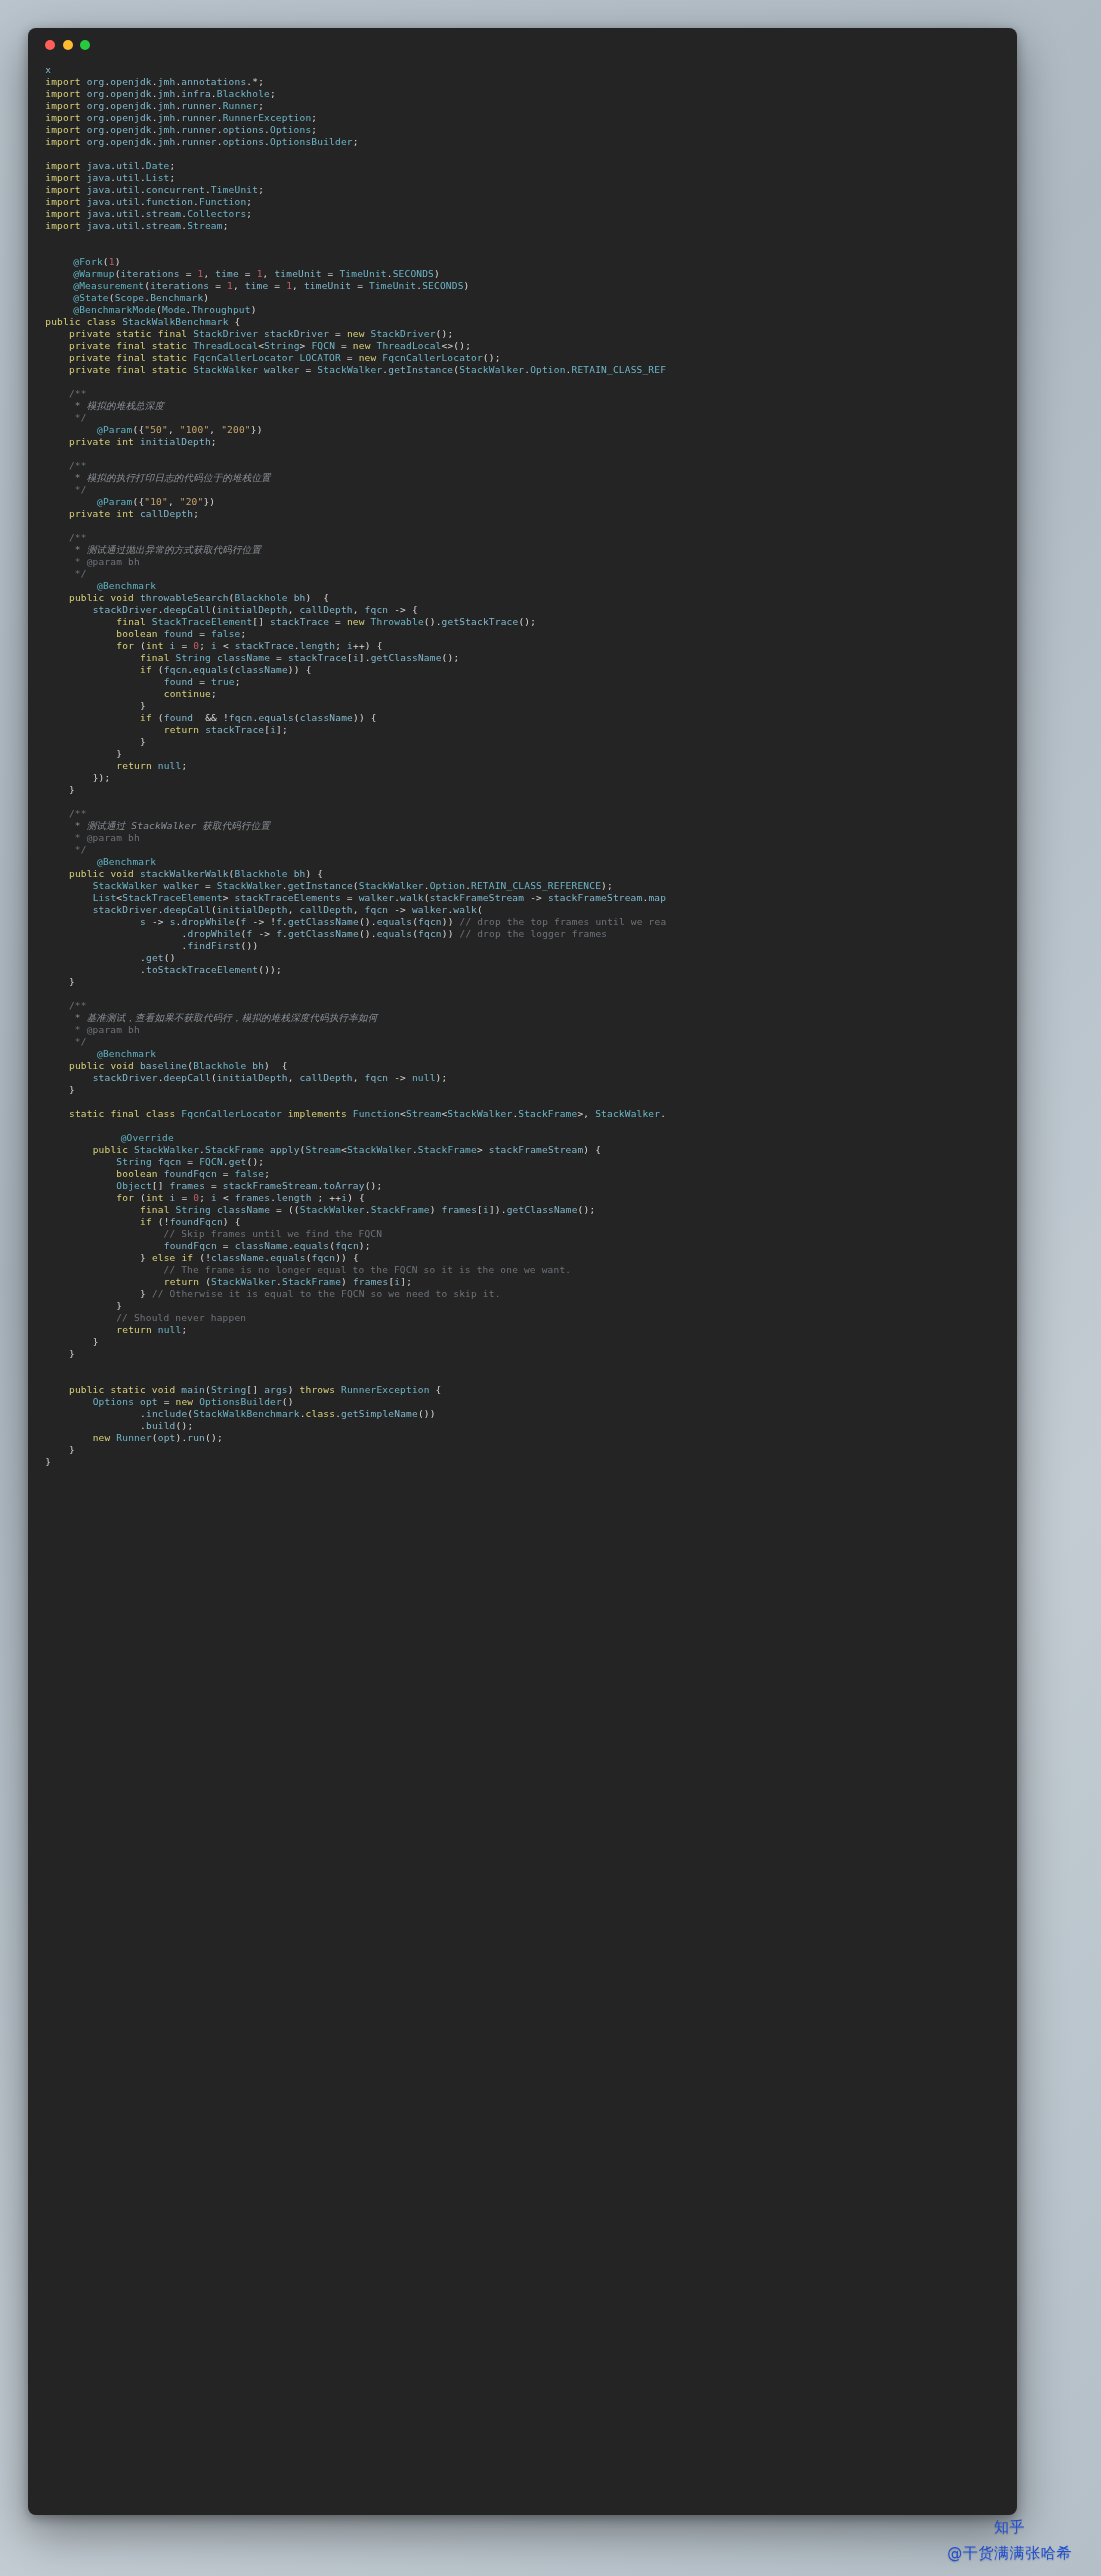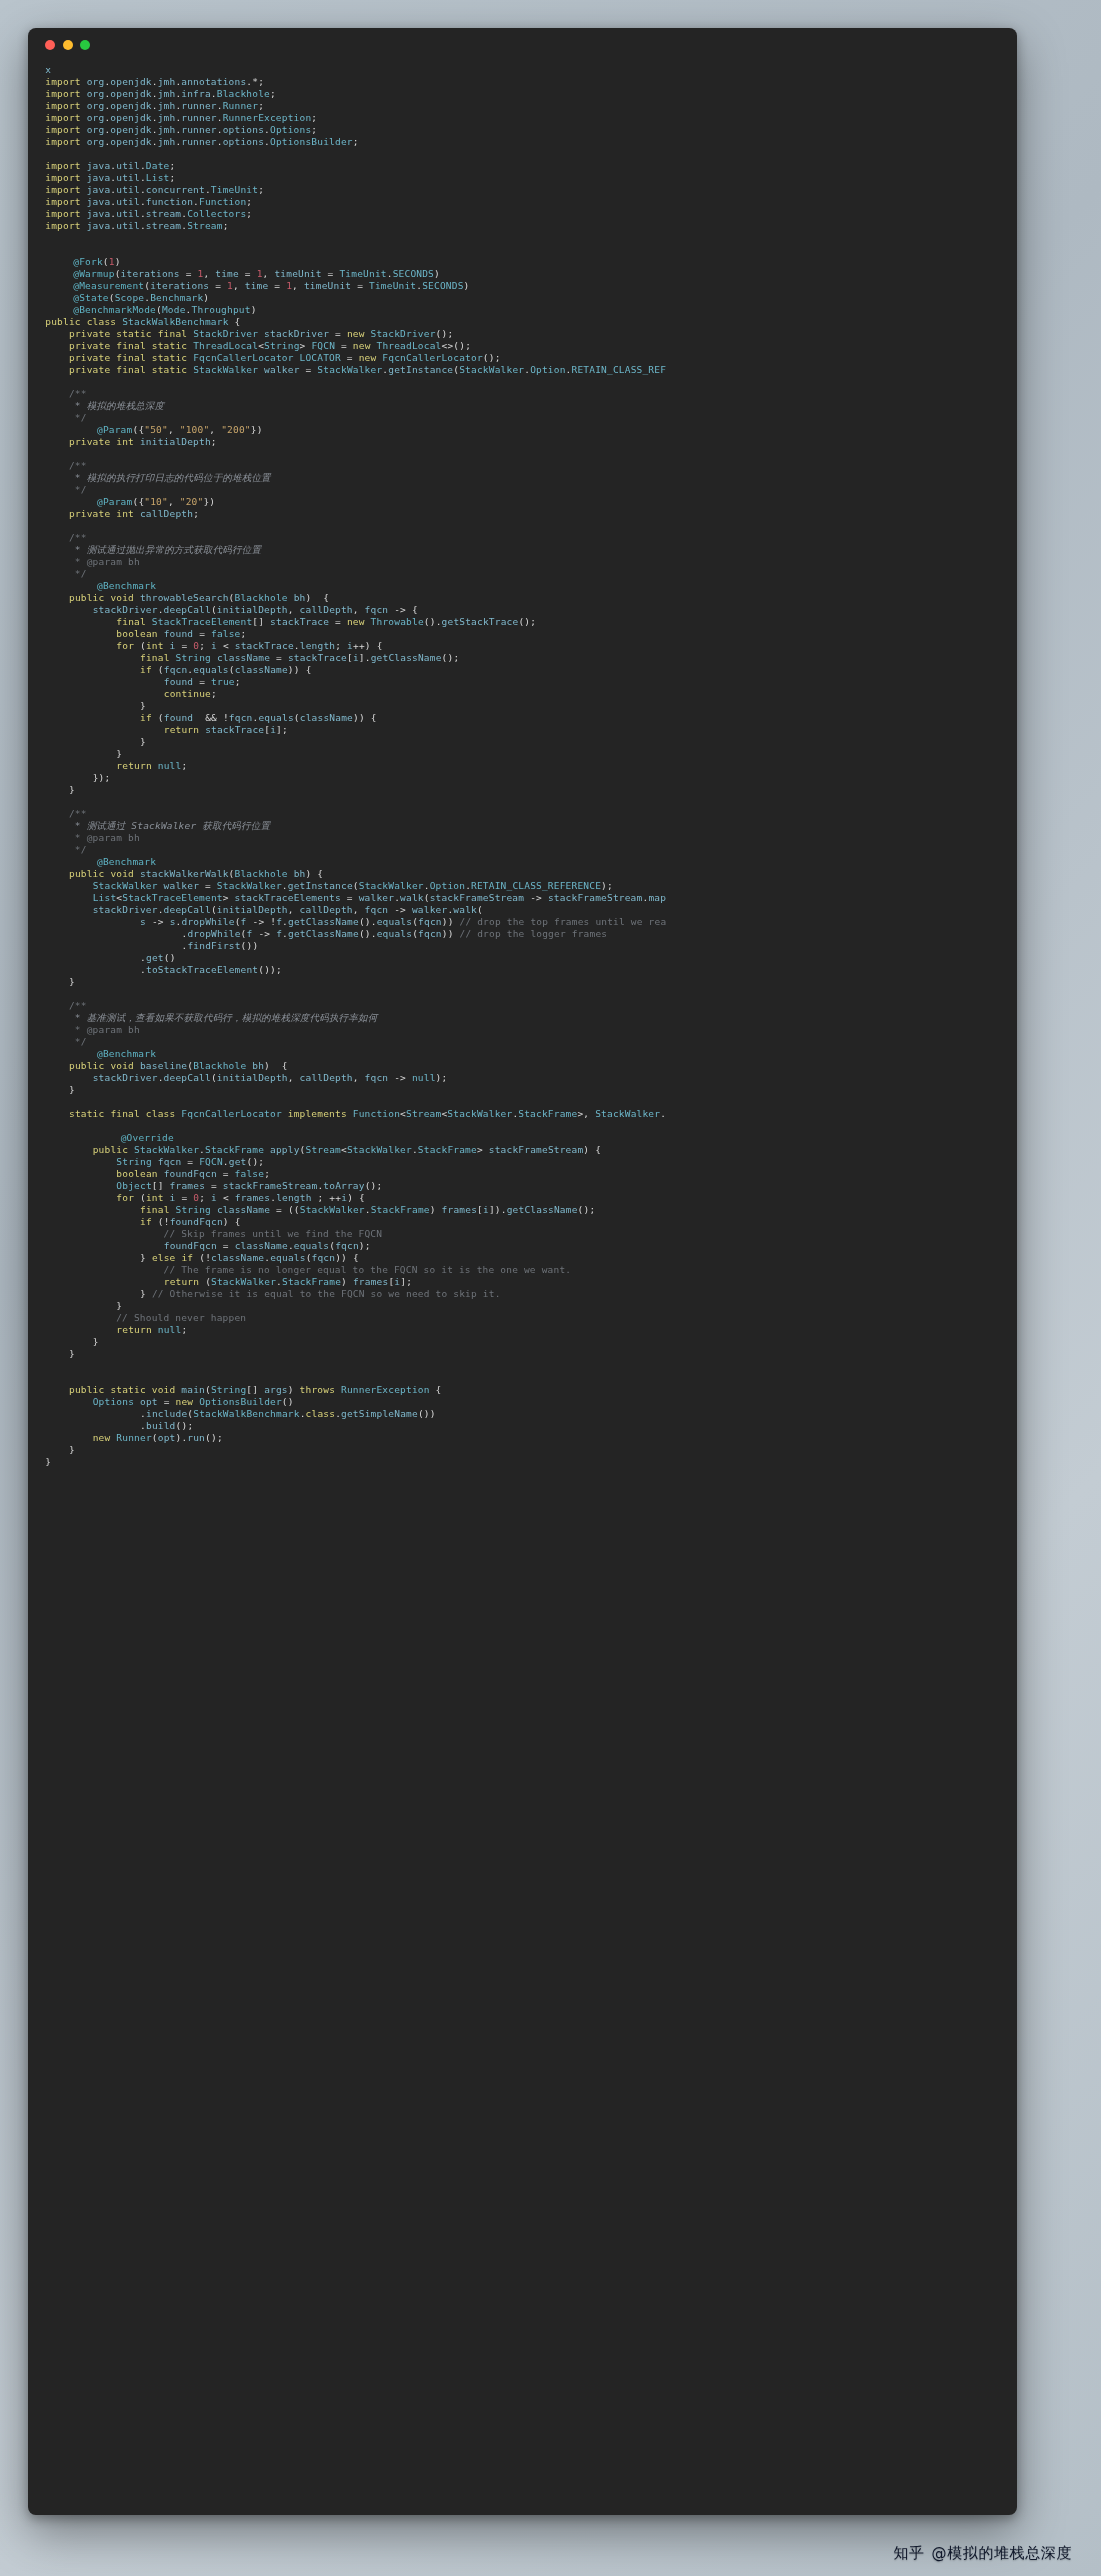--- a/index.html
+++ b/index.html
@@ -34,35 +34,35 @@
   .an{color:#5fb3c4;margin-left:28px;}      
   .st{color:#c9a66b;}      
   .nu{color:#c75b6a;}      
   .cm{color:#6e7379;}      
   .cmc{color:#8b9199;font-style:italic;}     
   .op{color:#d8d8d8;}
   .me{color:#7fb8cc;}
   #watermark{
     position:absolute;right:30px;bottom:12.6px;
     font-family:"DejaVu Sans","Liberation Sans",sans-serif;
-    font-size:15px;color:#0f172a;letter-spacing:.04em;
+    font-size:15px;color:#1d4ed8;letter-spacing:.04em;
     text-shadow:0 0.8px 1.6px rgba(0,0,0,.22);
-    display:flex;align-items:center;gap:7px;
+    display:flex;align-items:center;gap:7px;flex-direction:column;
   }
   #watermark .zh{font-size:15px;}
 </style>
 </head>
 <body>
 
 <div id="window">
   <div id="titlebar">
     <span class="dot red"></span>
     <span class="dot yellow"></span>
     <span class="dot green"></span>
   </div>
   <div id="code"><span class="ln"><span class="me">x</span></span><span class="ln"><span class="kw">import</span><span class="op"> </span><span class="me">org</span><span class="op">.</span><span class="me">openjdk</span><span class="op">.</span><span class="me">jmh</span><span class="op">.</span><span class="me">annotations</span><span class="op">.</span><span class="op">*</span><span class="op">;</span></span><span class="ln"><span class="kw">import</span><span class="op"> </span><span class="me">org</span><span class="op">.</span><span class="me">openjdk</span><span class="op">.</span><span class="me">jmh</span><span class="op">.</span><span class="me">infra</span><span class="op">.</span><span class="ty">Blackhole</span><span class="op">;</span></span><span class="ln"><span class="kw">import</span><span class="op"> </span><span class="me">org</span><span class="op">.</span><span class="me">openjdk</span><span class="op">.</span><span class="me">jmh</span><span class="op">.</span><span class="me">runner</span><span class="op">.</span><span class="ty">Runner</span><span class="op">;</span></span><span class="ln"><span class="kw">import</span><span class="op"> </span><span class="me">org</span><span class="op">.</span><span class="me">openjdk</span><span class="op">.</span><span class="me">jmh</span><span class="op">.</span><span class="me">runner</span><span class="op">.</span><span class="ty">RunnerException</span><span class="op">;</span></span><span class="ln"><span class="kw">import</span><span class="op"> </span><span class="me">org</span><span class="op">.</span><span class="me">openjdk</span><span class="op">.</span><span class="me">jmh</span><span class="op">.</span><span class="me">runner</span><span class="op">.</span><span class="me">options</span><span class="op">.</span><span class="ty">Options</span><span class="op">;</span></span><span class="ln"><span class="kw">import</span><span class="op"> </span><span class="me">org</span><span class="op">.</span><span class="me">openjdk</span><span class="op">.</span><span class="me">jmh</span><span class="op">.</span><span class="me">runner</span><span class="op">.</span><span class="me">options</span><span class="op">.</span><span class="ty">OptionsBuilder</span><span class="op">;</span></span><span class="ln">&nbsp;</span><span class="ln"><span class="kw">import</span><span class="op"> </span><span class="me">java</span><span class="op">.</span><span class="me">util</span><span class="op">.</span><span class="ty">Date</span><span class="op">;</span></span><span class="ln"><span class="kw">import</span><span class="op"> </span><span class="me">java</span><span class="op">.</span><span class="me">util</span><span class="op">.</span><span class="ty">List</span><span class="op">;</span></span><span class="ln"><span class="kw">import</span><span class="op"> </span><span class="me">java</span><span class="op">.</span><span class="me">util</span><span class="op">.</span><span class="me">concurrent</span><span class="op">.</span><span class="ty">TimeUnit</span><span class="op">;</span></span><span class="ln"><span class="kw">import</span><span class="op"> </span><span class="me">java</span><span class="op">.</span><span class="me">util</span><span class="op">.</span><span class="me">function</span><span class="op">.</span><span class="ty">Function</span><span class="op">;</span></span><span class="ln"><span class="kw">import</span><span class="op"> </span><span class="me">java</span><span class="op">.</span><span class="me">util</span><span class="op">.</span><span class="me">stream</span><span class="op">.</span><span class="ty">Collectors</span><span class="op">;</span></span><span class="ln"><span class="kw">import</span><span class="op"> </span><span class="me">java</span><span class="op">.</span><span class="me">util</span><span class="op">.</span><span class="me">stream</span><span class="op">.</span><span class="ty">Stream</span><span class="op">;</span></span><span class="ln">&nbsp;</span><span class="ln">&nbsp;</span><span class="ln"><span class="an">@Fork</span><span class="op">(</span><span class="nu">1</span><span class="op">)</span></span><span class="ln"><span class="an">@Warmup</span><span class="op">(</span><span class="me">iterations</span><span class="op"> </span><span class="op">=</span><span class="op"> </span><span class="nu">1</span><span class="op">,</span><span class="op"> </span><span class="me">time</span><span class="op"> </span><span class="op">=</span><span class="op"> </span><span class="nu">1</span><span class="op">,</span><span class="op"> </span><span class="me">timeUnit</span><span class="op"> </span><span class="op">=</span><span class="op"> </span><span class="ty">TimeUnit</span><span class="op">.</span><span class="ty">SECONDS</span><span class="op">)</span></span><span class="ln"><span class="an">@Measurement</span><span class="op">(</span><span class="me">iterations</span><span class="op"> </span><span class="op">=</span><span class="op"> </span><span class="nu">1</span><span class="op">,</span><span class="op"> </span><span class="me">time</span><span class="op"> </span><span class="op">=</span><span class="op"> </span><span class="nu">1</span><span class="op">,</span><span class="op"> </span><span class="me">timeUnit</span><span class="op"> </span><span class="op">=</span><span class="op"> </span><span class="ty">TimeUnit</span><span class="op">.</span><span class="ty">SECONDS</span><span class="op">)</span></span><span class="ln"><span class="an">@State</span><span class="op">(</span><span class="ty">Scope</span><span class="op">.</span><span class="ty">Benchmark</span><span class="op">)</span></span><span class="ln"><span class="an">@BenchmarkMode</span><span class="op">(</span><span class="ty">Mode</span><span class="op">.</span><span class="ty">Throughput</span><span class="op">)</span></span><span class="ln"><span class="kw">public</span><span class="op"> </span><span class="kw">class</span><span class="op"> </span><span class="ty">StackWalkBenchmark</span><span class="op"> </span><span class="op">{</span></span><span class="ln"><span class="op"> </span><span class="op"> </span><span class="op"> </span><span class="op"> </span><span class="kw">private</span><span class="op"> </span><span class="kw">static</span><span class="op"> </span><span class="kw">final</span><span class="op"> </span><span class="ty">StackDriver</span><span class="op"> </span><span class="me">stackDriver</span><span class="op"> </span><span class="op">=</span><span class="op"> </span><span class="kw">new</span><span class="op"> </span><span class="ty">StackDriver</span><span class="op">(</span><span class="op">)</span><span class="op">;</span></span><span class="ln"><span class="op"> </span><span class="op"> </span><span class="op"> </span><span class="op"> </span><span class="kw">private</span><span class="op"> </span><span class="kw">final</span><span class="op"> </span><span class="kw">static</span><span class="op"> </span><span class="ty">ThreadLocal</span><span class="op">&lt;</span><span class="ty">String</span><span class="op">&gt;</span><span class="op"> </span><span class="ty">FQCN</span><span class="op"> </span><span class="op">=</span><span class="op"> </span><span class="kw">new</span><span class="op"> </span><span class="ty">ThreadLocal</span><span class="op">&lt;</span><span class="op">&gt;</span><span class="op">(</span><span class="op">)</span><span class="op">;</span></span><span class="ln"><span class="op"> </span><span class="op"> </span><span class="op"> </span><span class="op"> </span><span class="kw">private</span><span class="op"> </span><span class="kw">final</span><span class="op"> </span><span class="kw">static</span><span class="op"> </span><span class="ty">FqcnCallerLocator</span><span class="op"> </span><span class="ty">LOCATOR</span><span class="op"> </span><span class="op">=</span><span class="op"> </span><span class="kw">new</span><span class="op"> </span><span class="ty">FqcnCallerLocator</span><span class="op">(</span><span class="op">)</span><span class="op">;</span></span><span class="ln"><span class="op"> </span><span class="op"> </span><span class="op"> </span><span class="op"> </span><span class="kw">private</span><span class="op"> </span><span class="kw">final</span><span class="op"> </span><span class="kw">static</span><span class="op"> </span><span class="ty">StackWalker</span><span class="op"> </span><span class="me">walker</span><span class="op"> </span><span class="op">=</span><span class="op"> </span><span class="ty">StackWalker</span><span class="op">.</span><span class="me">getInstance</span><span class="op">(</span><span class="ty">StackWalker</span><span class="op">.</span><span class="ty">Option</span><span class="op">.</span><span class="ty">RETAIN_CLASS_REF</span></span><span class="ln">&nbsp;</span><span class="ln"><span class="cm">    /**</span></span><span class="ln"><span class="cmc">     * 模拟的堆栈总深度</span></span><span class="ln"><span class="cm">     */</span></span><span class="ln"><span class="op"> </span><span class="op"> </span><span class="op"> </span><span class="op"> </span><span class="an">@Param</span><span class="op">(</span><span class="op">{</span><span class="st">"50"</span><span class="op">,</span><span class="op"> </span><span class="st">"100"</span><span class="op">,</span><span class="op"> </span><span class="st">"200"</span><span class="op">}</span><span class="op">)</span></span><span class="ln"><span class="op"> </span><span class="op"> </span><span class="op"> </span><span class="op"> </span><span class="kw">private</span><span class="op"> </span><span class="kw">int</span><span class="op"> </span><span class="me">initialDepth</span><span class="op">;</span></span><span class="ln">&nbsp;</span><span class="ln"><span class="cm">    /**</span></span><span class="ln"><span class="cmc">     * 模拟的执行打印日志的代码位于的堆栈位置</span></span><span class="ln"><span class="cm">     */</span></span><span class="ln"><span class="op"> </span><span class="op"> </span><span class="op"> </span><span class="op"> </span><span class="an">@Param</span><span class="op">(</span><span class="op">{</span><span class="st">"10"</span><span class="op">,</span><span class="op"> </span><span class="st">"20"</span><span class="op">}</span><span class="op">)</span></span><span class="ln"><span class="op"> </span><span class="op"> </span><span class="op"> </span><span class="op"> </span><span class="kw">private</span><span class="op"> </span><span class="kw">int</span><span class="op"> </span><span class="me">callDepth</span><span class="op">;</span></span><span class="ln">&nbsp;</span><span class="ln"><span class="cm">    /**</span></span><span class="ln"><span class="cmc">     * 测试通过抛出异常的方式获取代码行位置</span></span><span class="ln"><span class="cm">     * @param bh</span></span><span class="ln"><span class="cm">     */</span></span><span class="ln"><span class="op"> </span><span class="op"> </span><span class="op"> </span><span class="op"> </span><span class="an">@Benchmark</span></span><span class="ln"><span class="op"> </span><span class="op"> </span><span class="op"> </span><span class="op"> </span><span class="kw">public</span><span class="op"> </span><span class="kw">void</span><span class="op"> </span><span class="me">throwableSearch</span><span class="op">(</span><span class="ty">Blackhole</span><span class="op"> </span><span class="me">bh</span><span class="op">)</span><span class="op"> </span><span class="op"> </span><span class="op">{</span></span><span class="ln"><span class="op"> </span><span class="op"> </span><span class="op"> </span><span class="op"> </span><span class="op"> </span><span class="op"> </span><span class="op"> </span><span class="op"> </span><span class="me">stackDriver</span><span class="op">.</span><span class="me">deepCall</span><span class="op">(</span><span class="me">initialDepth</span><span class="op">,</span><span class="op"> </span><span class="me">callDepth</span><span class="op">,</span><span class="op"> </span><span class="me">fqcn</span><span class="op"> </span><span class="op">-</span><span class="op">&gt;</span><span class="op"> </span><span class="op">{</span></span><span class="ln"><span class="op"> </span><span class="op"> </span><span class="op"> </span><span class="op"> </span><span class="op"> </span><span class="op"> </span><span class="op"> </span><span class="op"> </span><span class="op"> </span><span class="op"> </span><span class="op"> </span><span class="op"> </span><span class="kw">final</span><span class="op"> </span><span class="ty">StackTraceElement</span><span class="op">[</span><span class="op">]</span><span class="op"> </span><span class="me">stackTrace</span><span class="op"> </span><span class="op">=</span><span class="op"> </span><span class="kw">new</span><span class="op"> </span><span class="ty">Throwable</span><span class="op">(</span><span class="op">)</span><span class="op">.</span><span class="me">getStackTrace</span><span class="op">(</span><span class="op">)</span><span class="op">;</span></span><span class="ln"><span class="op"> </span><span class="op"> </span><span class="op"> </span><span class="op"> </span><span class="op"> </span><span class="op"> </span><span class="op"> </span><span class="op"> </span><span class="op"> </span><span class="op"> </span><span class="op"> </span><span class="op"> </span><span class="kw">boolean</span><span class="op"> </span><span class="me">found</span><span class="op"> </span><span class="op">=</span><span class="op"> </span><span class="ty">false</span><span class="op">;</span></span><span class="ln"><span class="op"> </span><span class="op"> </span><span class="op"> </span><span class="op"> </span><span class="op"> </span><span class="op"> </span><span class="op"> </span><span class="op"> </span><span class="op"> </span><span class="op"> </span><span class="op"> </span><span class="op"> </span><span class="kw">for</span><span class="op"> </span><span class="op">(</span><span class="kw">int</span><span class="op"> </span><span class="me">i</span><span class="op"> </span><span class="op">=</span><span class="op"> </span><span class="nu">0</span><span class="op">;</span><span class="op"> </span><span class="me">i</span><span class="op"> </span><span class="op">&lt;</span><span class="op"> </span><span class="me">stackTrace</span><span class="op">.</span><span class="me">length</span><span class="op">;</span><span class="op"> </span><span class="me">i</span><span class="op">+</span><span class="op">+</span><span class="op">)</span><span class="op"> </span><span class="op">{</span></span><span class="ln"><span class="op"> </span><span class="op"> </span><span class="op"> </span><span class="op"> </span><span class="op"> </span><span class="op"> </span><span class="op"> </span><span class="op"> </span><span class="op"> </span><span class="op"> </span><span class="op"> </span><span class="op"> </span><span class="op"> </span><span class="op"> </span><span class="op"> </span><span class="op"> </span><span class="kw">final</span><span class="op"> </span><span class="ty">String</span><span class="op"> </span><span class="me">className</span><span class="op"> </span><span class="op">=</span><span class="op"> </span><span class="me">stackTrace</span><span class="op">[</span><span class="me">i</span><span class="op">]</span><span class="op">.</span><span class="me">getClassName</span><span class="op">(</span><span class="op">)</span><span class="op">;</span></span><span class="ln"><span class="op"> </span><span class="op"> </span><span class="op"> </span><span class="op"> </span><span class="op"> </span><span class="op"> </span><span class="op"> </span><span class="op"> </span><span class="op"> </span><span class="op"> </span><span class="op"> </span><span class="op"> </span><span class="op"> </span><span class="op"> </span><span class="op"> </span><span class="op"> </span><span class="kw">if</span><span class="op"> </span><span class="op">(</span><span class="me">fqcn</span><span class="op">.</span><span class="me">equals</span><span class="op">(</span><span class="me">className</span><span class="op">)</span><span class="op">)</span><span class="op"> </span><span class="op">{</span></span><span class="ln"><span class="op"> </span><span class="op"> </span><span class="op"> </span><span class="op"> </span><span class="op"> </span><span class="op"> </span><span class="op"> </span><span class="op"> </span><span class="op"> </span><span class="op"> </span><span class="op"> </span><span class="op"> </span><span class="op"> </span><span class="op"> </span><span class="op"> </span><span class="op"> </span><span class="op"> </span><span class="op"> </span><span class="op"> </span><span class="op"> </span><span class="me">found</span><span class="op"> </span><span class="op">=</span><span class="op"> </span><span class="ty">true</span><span class="op">;</span></span><span class="ln"><span class="op"> </span><span class="op"> </span><span class="op"> </span><span class="op"> </span><span class="op"> </span><span class="op"> </span><span class="op"> </span><span class="op"> </span><span class="op"> </span><span class="op"> </span><span class="op"> </span><span class="op"> </span><span class="op"> </span><span class="op"> </span><span class="op"> </span><span class="op"> </span><span class="op"> </span><span class="op"> </span><span class="op"> </span><span class="op"> </span><span class="kw">continue</span><span class="op">;</span></span><span class="ln"><span class="op"> </span><span class="op"> </span><span class="op"> </span><span class="op"> </span><span class="op"> </span><span class="op"> </span><span class="op"> </span><span class="op"> </span><span class="op"> </span><span class="op"> </span><span class="op"> </span><span class="op"> </span><span class="op"> </span><span class="op"> </span><span class="op"> </span><span class="op"> </span><span class="op">}</span></span><span class="ln"><span class="op"> </span><span class="op"> </span><span class="op"> </span><span class="op"> </span><span class="op"> </span><span class="op"> </span><span class="op"> </span><span class="op"> </span><span class="op"> </span><span class="op"> </span><span class="op"> </span><span class="op"> </span><span class="op"> </span><span class="op"> </span><span class="op"> </span><span class="op"> </span><span class="kw">if</span><span class="op"> </span><span class="op">(</span><span class="me">found</span><span class="op"> </span><span class="op"> </span><span class="op">&amp;</span><span class="op">&amp;</span><span class="op"> </span><span class="op">!</span><span class="me">fqcn</span><span class="op">.</span><span class="me">equals</span><span class="op">(</span><span class="me">className</span><span class="op">)</span><span class="op">)</span><span class="op"> </span><span class="op">{</span></span><span class="ln"><span class="op"> </span><span class="op"> </span><span class="op"> </span><span class="op"> </span><span class="op"> </span><span class="op"> </span><span class="op"> </span><span class="op"> </span><span class="op"> </span><span class="op"> </span><span class="op"> </span><span class="op"> </span><span class="op"> </span><span class="op"> </span><span class="op"> </span><span class="op"> </span><span class="op"> </span><span class="op"> </span><span class="op"> </span><span class="op"> </span><span class="kw">return</span><span class="op"> </span><span class="me">stackTrace</span><span class="op">[</span><span class="me">i</span><span class="op">]</span><span class="op">;</span></span><span class="ln"><span class="op"> </span><span class="op"> </span><span class="op"> </span><span class="op"> </span><span class="op"> </span><span class="op"> </span><span class="op"> </span><span class="op"> </span><span class="op"> </span><span class="op"> </span><span class="op"> </span><span class="op"> </span><span class="op"> </span><span class="op"> </span><span class="op"> </span><span class="op"> </span><span class="op">}</span></span><span class="ln"><span class="op"> </span><span class="op"> </span><span class="op"> </span><span class="op"> </span><span class="op"> </span><span class="op"> </span><span class="op"> </span><span class="op"> </span><span class="op"> </span><span class="op"> </span><span class="op"> </span><span class="op"> </span><span class="op">}</span></span><span class="ln"><span class="op"> </span><span class="op"> </span><span class="op"> </span><span class="op"> </span><span class="op"> </span><span class="op"> </span><span class="op"> </span><span class="op"> </span><span class="op"> </span><span class="op"> </span><span class="op"> </span><span class="op"> </span><span class="kw">return</span><span class="op"> </span><span class="ty">null</span><span class="op">;</span></span><span class="ln"><span class="op"> </span><span class="op"> </span><span class="op"> </span><span class="op"> </span><span class="op"> </span><span class="op"> </span><span class="op"> </span><span class="op"> </span><span class="op">}</span><span class="op">)</span><span class="op">;</span></span><span class="ln"><span class="op"> </span><span class="op"> </span><span class="op"> </span><span class="op"> </span><span class="op">}</span></span><span class="ln">&nbsp;</span><span class="ln"><span class="cm">    /**</span></span><span class="ln"><span class="cmc">     * 测试通过 StackWalker 获取代码行位置</span></span><span class="ln"><span class="cm">     * @param bh</span></span><span class="ln"><span class="cm">     */</span></span><span class="ln"><span class="op"> </span><span class="op"> </span><span class="op"> </span><span class="op"> </span><span class="an">@Benchmark</span></span><span class="ln"><span class="op"> </span><span class="op"> </span><span class="op"> </span><span class="op"> </span><span class="kw">public</span><span class="op"> </span><span class="kw">void</span><span class="op"> </span><span class="me">stackWalkerWalk</span><span class="op">(</span><span class="ty">Blackhole</span><span class="op"> </span><span class="me">bh</span><span class="op">)</span><span class="op"> </span><span class="op">{</span></span><span class="ln"><span class="op"> </span><span class="op"> </span><span class="op"> </span><span class="op"> </span><span class="op"> </span><span class="op"> </span><span class="op"> </span><span class="op"> </span><span class="ty">StackWalker</span><span class="op"> </span><span class="me">walker</span><span class="op"> </span><span class="op">=</span><span class="op"> </span><span class="ty">StackWalker</span><span class="op">.</span><span class="me">getInstance</span><span class="op">(</span><span class="ty">StackWalker</span><span class="op">.</span><span class="ty">Option</span><span class="op">.</span><span class="ty">RETAIN_CLASS_REFERENCE</span><span class="op">)</span><span class="op">;</span></span><span class="ln"><span class="op"> </span><span class="op"> </span><span class="op"> </span><span class="op"> </span><span class="op"> </span><span class="op"> </span><span class="op"> </span><span class="op"> </span><span class="ty">List</span><span class="op">&lt;</span><span class="ty">StackTraceElement</span><span class="op">&gt;</span><span class="op"> </span><span class="me">stackTraceElements</span><span class="op"> </span><span class="op">=</span><span class="op"> </span><span class="me">walker</span><span class="op">.</span><span class="me">walk</span><span class="op">(</span><span class="me">stackFrameStream</span><span class="op"> </span><span class="op">-</span><span class="op">&gt;</span><span class="op"> </span><span class="me">stackFrameStream</span><span class="op">.</span><span class="me">map</span></span><span class="ln"><span class="op"> </span><span class="op"> </span><span class="op"> </span><span class="op"> </span><span class="op"> </span><span class="op"> </span><span class="op"> </span><span class="op"> </span><span class="me">stackDriver</span><span class="op">.</span><span class="me">deepCall</span><span class="op">(</span><span class="me">initialDepth</span><span class="op">,</span><span class="op"> </span><span class="me">callDepth</span><span class="op">,</span><span class="op"> </span><span class="me">fqcn</span><span class="op"> </span><span class="op">-</span><span class="op">&gt;</span><span class="op"> </span><span class="me">walker</span><span class="op">.</span><span class="me">walk</span><span class="op">(</span></span><span class="ln"><span class="op"> </span><span class="op"> </span><span class="op"> </span><span class="op"> </span><span class="op"> </span><span class="op"> </span><span class="op"> </span><span class="op"> </span><span class="op"> </span><span class="op"> </span><span class="op"> </span><span class="op"> </span><span class="op"> </span><span class="op"> </span><span class="op"> </span><span class="op"> </span><span class="me">s</span><span class="op"> </span><span class="op">-</span><span class="op">&gt;</span><span class="op"> </span><span class="me">s</span><span class="op">.</span><span class="me">dropWhile</span><span class="op">(</span><span class="me">f</span><span class="op"> </span><span class="op">-</span><span class="op">&gt;</span><span class="op"> </span><span class="op">!</span><span class="me">f</span><span class="op">.</span><span class="me">getClassName</span><span class="op">(</span><span class="op">)</span><span class="op">.</span><span class="me">equals</span><span class="op">(</span><span class="me">fqcn</span><span class="op">)</span><span class="op">)</span><span class="op"> </span><span class="cm">// drop the top frames until we rea</span></span><span class="ln"><span class="op"> </span><span class="op"> </span><span class="op"> </span><span class="op"> </span><span class="op"> </span><span class="op"> </span><span class="op"> </span><span class="op"> </span><span class="op"> </span><span class="op"> </span><span class="op"> </span><span class="op"> </span><span class="op"> </span><span class="op"> </span><span class="op"> </span><span class="op"> </span><span class="op"> </span><span class="op"> </span><span class="op"> </span><span class="op"> </span><span class="op"> </span><span class="op"> </span><span class="op"> </span><span class="op">.</span><span class="me">dropWhile</span><span class="op">(</span><span class="me">f</span><span class="op"> </span><span class="op">-</span><span class="op">&gt;</span><span class="op"> </span><span class="me">f</span><span class="op">.</span><span class="me">getClassName</span><span class="op">(</span><span class="op">)</span><span class="op">.</span><span class="me">equals</span><span class="op">(</span><span class="me">fqcn</span><span class="op">)</span><span class="op">)</span><span class="op"> </span><span class="cm">// drop the logger frames</span></span><span class="ln"><span class="op"> </span><span class="op"> </span><span class="op"> </span><span class="op"> </span><span class="op"> </span><span class="op"> </span><span class="op"> </span><span class="op"> </span><span class="op"> </span><span class="op"> </span><span class="op"> </span><span class="op"> </span><span class="op"> </span><span class="op"> </span><span class="op"> </span><span class="op"> </span><span class="op"> </span><span class="op"> </span><span class="op"> </span><span class="op"> </span><span class="op"> </span><span class="op"> </span><span class="op"> </span><span class="op">.</span><span class="me">findFirst</span><span class="op">(</span><span class="op">)</span><span class="op">)</span></span><span class="ln"><span class="op"> </span><span class="op"> </span><span class="op"> </span><span class="op"> </span><span class="op"> </span><span class="op"> </span><span class="op"> </span><span class="op"> </span><span class="op"> </span><span class="op"> </span><span class="op"> </span><span class="op"> </span><span class="op"> </span><span class="op"> </span><span class="op"> </span><span class="op"> </span><span class="op">.</span><span class="me">get</span><span class="op">(</span><span class="op">)</span></span><span class="ln"><span class="op"> </span><span class="op"> </span><span class="op"> </span><span class="op"> </span><span class="op"> </span><span class="op"> </span><span class="op"> </span><span class="op"> </span><span class="op"> </span><span class="op"> </span><span class="op"> </span><span class="op"> </span><span class="op"> </span><span class="op"> </span><span class="op"> </span><span class="op"> </span><span class="op">.</span><span class="me">toStackTraceElement</span><span class="op">(</span><span class="op">)</span><span class="op">)</span><span class="op">;</span></span><span class="ln"><span class="op"> </span><span class="op"> </span><span class="op"> </span><span class="op"> </span><span class="op">}</span></span><span class="ln">&nbsp;</span><span class="ln"><span class="cm">    /**</span></span><span class="ln"><span class="cmc">     * 基准测试，查看如果不获取代码行，模拟的堆栈深度代码执行率如何</span></span><span class="ln"><span class="cm">     * @param bh</span></span><span class="ln"><span class="cm">     */</span></span><span class="ln"><span class="op"> </span><span class="op"> </span><span class="op"> </span><span class="op"> </span><span class="an">@Benchmark</span></span><span class="ln"><span class="op"> </span><span class="op"> </span><span class="op"> </span><span class="op"> </span><span class="kw">public</span><span class="op"> </span><span class="kw">void</span><span class="op"> </span><span class="me">baseline</span><span class="op">(</span><span class="ty">Blackhole</span><span class="op"> </span><span class="me">bh</span><span class="op">)</span><span class="op"> </span><span class="op"> </span><span class="op">{</span></span><span class="ln"><span class="op"> </span><span class="op"> </span><span class="op"> </span><span class="op"> </span><span class="op"> </span><span class="op"> </span><span class="op"> </span><span class="op"> </span><span class="me">stackDriver</span><span class="op">.</span><span class="me">deepCall</span><span class="op">(</span><span class="me">initialDepth</span><span class="op">,</span><span class="op"> </span><span class="me">callDepth</span><span class="op">,</span><span class="op"> </span><span class="me">fqcn</span><span class="op"> </span><span class="op">-</span><span class="op">&gt;</span><span class="op"> </span><span class="ty">null</span><span class="op">)</span><span class="op">;</span></span><span class="ln"><span class="op"> </span><span class="op"> </span><span class="op"> </span><span class="op"> </span><span class="op">}</span></span><span class="ln">&nbsp;</span><span class="ln"><span class="op"> </span><span class="op"> </span><span class="op"> </span><span class="op"> </span><span class="kw">static</span><span class="op"> </span><span class="kw">final</span><span class="op"> </span><span class="kw">class</span><span class="op"> </span><span class="ty">FqcnCallerLocator</span><span class="op"> </span><span class="kw">implements</span><span class="op"> </span><span class="ty">Function</span><span class="op">&lt;</span><span class="ty">Stream</span><span class="op">&lt;</span><span class="ty">StackWalker</span><span class="op">.</span><span class="ty">StackFrame</span><span class="op">&gt;</span><span class="op">,</span><span class="op"> </span><span class="ty">StackWalker</span><span class="op">.</span></span><span class="ln">&nbsp;</span><span class="ln"><span class="op"> </span><span class="op"> </span><span class="op"> </span><span class="op"> </span><span class="op"> </span><span class="op"> </span><span class="op"> </span><span class="op"> </span><span class="an">@Override</span></span><span class="ln"><span class="op"> </span><span class="op"> </span><span class="op"> </span><span class="op"> </span><span class="op"> </span><span class="op"> </span><span class="op"> </span><span class="op"> </span><span class="kw">public</span><span class="op"> </span><span class="ty">StackWalker</span><span class="op">.</span><span class="ty">StackFrame</span><span class="op"> </span><span class="me">apply</span><span class="op">(</span><span class="ty">Stream</span><span class="op">&lt;</span><span class="ty">StackWalker</span><span class="op">.</span><span class="ty">StackFrame</span><span class="op">&gt;</span><span class="op"> </span><span class="me">stackFrameStream</span><span class="op">)</span><span class="op"> </span><span class="op">{</span></span><span class="ln"><span class="op"> </span><span class="op"> </span><span class="op"> </span><span class="op"> </span><span class="op"> </span><span class="op"> </span><span class="op"> </span><span class="op"> </span><span class="op"> </span><span class="op"> </span><span class="op"> </span><span class="op"> </span><span class="ty">String</span><span class="op"> </span><span class="me">fqcn</span><span class="op"> </span><span class="op">=</span><span class="op"> </span><span class="ty">FQCN</span><span class="op">.</span><span class="me">get</span><span class="op">(</span><span class="op">)</span><span class="op">;</span></span><span class="ln"><span class="op"> </span><span class="op"> </span><span class="op"> </span><span class="op"> </span><span class="op"> </span><span class="op"> </span><span class="op"> </span><span class="op"> </span><span class="op"> </span><span class="op"> </span><span class="op"> </span><span class="op"> </span><span class="kw">boolean</span><span class="op"> </span><span class="me">foundFqcn</span><span class="op"> </span><span class="op">=</span><span class="op"> </span><span class="ty">false</span><span class="op">;</span></span><span class="ln"><span class="op"> </span><span class="op"> </span><span class="op"> </span><span class="op"> </span><span class="op"> </span><span class="op"> </span><span class="op"> </span><span class="op"> </span><span class="op"> </span><span class="op"> </span><span class="op"> </span><span class="op"> </span><span class="ty">Object</span><span class="op">[</span><span class="op">]</span><span class="op"> </span><span class="me">frames</span><span class="op"> </span><span class="op">=</span><span class="op"> </span><span class="me">stackFrameStream</span><span class="op">.</span><span class="me">toArray</span><span class="op">(</span><span class="op">)</span><span class="op">;</span></span><span class="ln"><span class="op"> </span><span class="op"> </span><span class="op"> </span><span class="op"> </span><span class="op"> </span><span class="op"> </span><span class="op"> </span><span class="op"> </span><span class="op"> </span><span class="op"> </span><span class="op"> </span><span class="op"> </span><span class="kw">for</span><span class="op"> </span><span class="op">(</span><span class="kw">int</span><span class="op"> </span><span class="me">i</span><span class="op"> </span><span class="op">=</span><span class="op"> </span><span class="nu">0</span><span class="op">;</span><span class="op"> </span><span class="me">i</span><span class="op"> </span><span class="op">&lt;</span><span class="op"> </span><span class="me">frames</span><span class="op">.</span><span class="me">length</span><span class="op"> </span><span class="op">;</span><span class="op"> </span><span class="op">+</span><span class="op">+</span><span class="me">i</span><span class="op">)</span><span class="op"> </span><span class="op">{</span></span><span class="ln"><span class="op"> </span><span class="op"> </span><span class="op"> </span><span class="op"> </span><span class="op"> </span><span class="op"> </span><span class="op"> </span><span class="op"> </span><span class="op"> </span><span class="op"> </span><span class="op"> </span><span class="op"> </span><span class="op"> </span><span class="op"> </span><span class="op"> </span><span class="op"> </span><span class="kw">final</span><span class="op"> </span><span class="ty">String</span><span class="op"> </span><span class="me">className</span><span class="op"> </span><span class="op">=</span><span class="op"> </span><span class="op">(</span><span class="op">(</span><span class="ty">StackWalker</span><span class="op">.</span><span class="ty">StackFrame</span><span class="op">)</span><span class="op"> </span><span class="me">frames</span><span class="op">[</span><span class="me">i</span><span class="op">]</span><span class="op">)</span><span class="op">.</span><span class="me">getClassName</span><span class="op">(</span><span class="op">)</span><span class="op">;</span></span><span class="ln"><span class="op"> </span><span class="op"> </span><span class="op"> </span><span class="op"> </span><span class="op"> </span><span class="op"> </span><span class="op"> </span><span class="op"> </span><span class="op"> </span><span class="op"> </span><span class="op"> </span><span class="op"> </span><span class="op"> </span><span class="op"> </span><span class="op"> </span><span class="op"> </span><span class="kw">if</span><span class="op"> </span><span class="op">(</span><span class="op">!</span><span class="me">foundFqcn</span><span class="op">)</span><span class="op"> </span><span class="op">{</span></span><span class="ln"><span class="cm">                    // Skip frames until we find the FQCN</span></span><span class="ln"><span class="op"> </span><span class="op"> </span><span class="op"> </span><span class="op"> </span><span class="op"> </span><span class="op"> </span><span class="op"> </span><span class="op"> </span><span class="op"> </span><span class="op"> </span><span class="op"> </span><span class="op"> </span><span class="op"> </span><span class="op"> </span><span class="op"> </span><span class="op"> </span><span class="op"> </span><span class="op"> </span><span class="op"> </span><span class="op"> </span><span class="me">foundFqcn</span><span class="op"> </span><span class="op">=</span><span class="op"> </span><span class="me">className</span><span class="op">.</span><span class="me">equals</span><span class="op">(</span><span class="me">fqcn</span><span class="op">)</span><span class="op">;</span></span><span class="ln"><span class="op"> </span><span class="op"> </span><span class="op"> </span><span class="op"> </span><span class="op"> </span><span class="op"> </span><span class="op"> </span><span class="op"> </span><span class="op"> </span><span class="op"> </span><span class="op"> </span><span class="op"> </span><span class="op"> </span><span class="op"> </span><span class="op"> </span><span class="op"> </span><span class="op">}</span><span class="op"> </span><span class="kw">else</span><span class="op"> </span><span class="kw">if</span><span class="op"> </span><span class="op">(</span><span class="op">!</span><span class="me">className</span><span class="op">.</span><span class="me">equals</span><span class="op">(</span><span class="me">fqcn</span><span class="op">)</span><span class="op">)</span><span class="op"> </span><span class="op">{</span></span><span class="ln"><span class="cm">                    // The frame is no longer equal to the FQCN so it is the one we want.</span></span><span class="ln"><span class="op"> </span><span class="op"> </span><span class="op"> </span><span class="op"> </span><span class="op"> </span><span class="op"> </span><span class="op"> </span><span class="op"> </span><span class="op"> </span><span class="op"> </span><span class="op"> </span><span class="op"> </span><span class="op"> </span><span class="op"> </span><span class="op"> </span><span class="op"> </span><span class="op"> </span><span class="op"> </span><span class="op"> </span><span class="op"> </span><span class="kw">return</span><span class="op"> </span><span class="op">(</span><span class="ty">StackWalker</span><span class="op">.</span><span class="ty">StackFrame</span><span class="op">)</span><span class="op"> </span><span class="me">frames</span><span class="op">[</span><span class="me">i</span><span class="op">]</span><span class="op">;</span></span><span class="ln"><span class="op"> </span><span class="op"> </span><span class="op"> </span><span class="op"> </span><span class="op"> </span><span class="op"> </span><span class="op"> </span><span class="op"> </span><span class="op"> </span><span class="op"> </span><span class="op"> </span><span class="op"> </span><span class="op"> </span><span class="op"> </span><span class="op"> </span><span class="op"> </span><span class="op">}</span><span class="op"> </span><span class="cm">// Otherwise it is equal to the FQCN so we need to skip it.</span></span><span class="ln"><span class="op"> </span><span class="op"> </span><span class="op"> </span><span class="op"> </span><span class="op"> </span><span class="op"> </span><span class="op"> </span><span class="op"> </span><span class="op"> </span><span class="op"> </span><span class="op"> </span><span class="op"> </span><span class="op">}</span></span><span class="ln"><span class="cm">            // Should never happen</span></span><span class="ln"><span class="op"> </span><span class="op"> </span><span class="op"> </span><span class="op"> </span><span class="op"> </span><span class="op"> </span><span class="op"> </span><span class="op"> </span><span class="op"> </span><span class="op"> </span><span class="op"> </span><span class="op"> </span><span class="kw">return</span><span class="op"> </span><span class="ty">null</span><span class="op">;</span></span><span class="ln"><span class="op"> </span><span class="op"> </span><span class="op"> </span><span class="op"> </span><span class="op"> </span><span class="op"> </span><span class="op"> </span><span class="op"> </span><span class="op">}</span></span><span class="ln"><span class="op"> </span><span class="op"> </span><span class="op"> </span><span class="op"> </span><span class="op">}</span></span><span class="ln">&nbsp;</span><span class="ln">&nbsp;</span><span class="ln"><span class="op"> </span><span class="op"> </span><span class="op"> </span><span class="op"> </span><span class="kw">public</span><span class="op"> </span><span class="kw">static</span><span class="op"> </span><span class="kw">void</span><span class="op"> </span><span class="me">main</span><span class="op">(</span><span class="ty">String</span><span class="op">[</span><span class="op">]</span><span class="op"> </span><span class="me">args</span><span class="op">)</span><span class="op"> </span><span class="kw">throws</span><span class="op"> </span><span class="ty">RunnerException</span><span class="op"> </span><span class="op">{</span></span><span class="ln"><span class="op"> </span><span class="op"> </span><span class="op"> </span><span class="op"> </span><span class="op"> </span><span class="op"> </span><span class="op"> </span><span class="op"> </span><span class="ty">Options</span><span class="op"> </span><span class="me">opt</span><span class="op"> </span><span class="op">=</span><span class="op"> </span><span class="kw">new</span><span class="op"> </span><span class="ty">OptionsBuilder</span><span class="op">(</span><span class="op">)</span></span><span class="ln"><span class="op"> </span><span class="op"> </span><span class="op"> </span><span class="op"> </span><span class="op"> </span><span class="op"> </span><span class="op"> </span><span class="op"> </span><span class="op"> </span><span class="op"> </span><span class="op"> </span><span class="op"> </span><span class="op"> </span><span class="op"> </span><span class="op"> </span><span class="op"> </span><span class="op">.</span><span class="me">include</span><span class="op">(</span><span class="ty">StackWalkBenchmark</span><span class="op">.</span><span class="kw">class</span><span class="op">.</span><span class="me">getSimpleName</span><span class="op">(</span><span class="op">)</span><span class="op">)</span></span><span class="ln"><span class="op"> </span><span class="op"> </span><span class="op"> </span><span class="op"> </span><span class="op"> </span><span class="op"> </span><span class="op"> </span><span class="op"> </span><span class="op"> </span><span class="op"> </span><span class="op"> </span><span class="op"> </span><span class="op"> </span><span class="op"> </span><span class="op"> </span><span class="op"> </span><span class="op">.</span><span class="me">build</span><span class="op">(</span><span class="op">)</span><span class="op">;</span></span><span class="ln"><span class="op"> </span><span class="op"> </span><span class="op"> </span><span class="op"> </span><span class="op"> </span><span class="op"> </span><span class="op"> </span><span class="op"> </span><span class="kw">new</span><span class="op"> </span><span class="ty">Runner</span><span class="op">(</span><span class="me">opt</span><span class="op">)</span><span class="op">.</span><span class="me">run</span><span class="op">(</span><span class="op">)</span><span class="op">;</span></span><span class="ln"><span class="op"> </span><span class="op"> </span><span class="op"> </span><span class="op"> </span><span class="op">}</span></span><span class="ln"><span class="op">}</span></span></div>
 </div>
 
 <div id="watermark">
   <span class="zh">知乎</span>
-  <span class="zh">@模拟的堆栈总深度</span>
+  <span class="zh">@干货满满张哈希</span>
 </div>
 
 
 </body></html>

